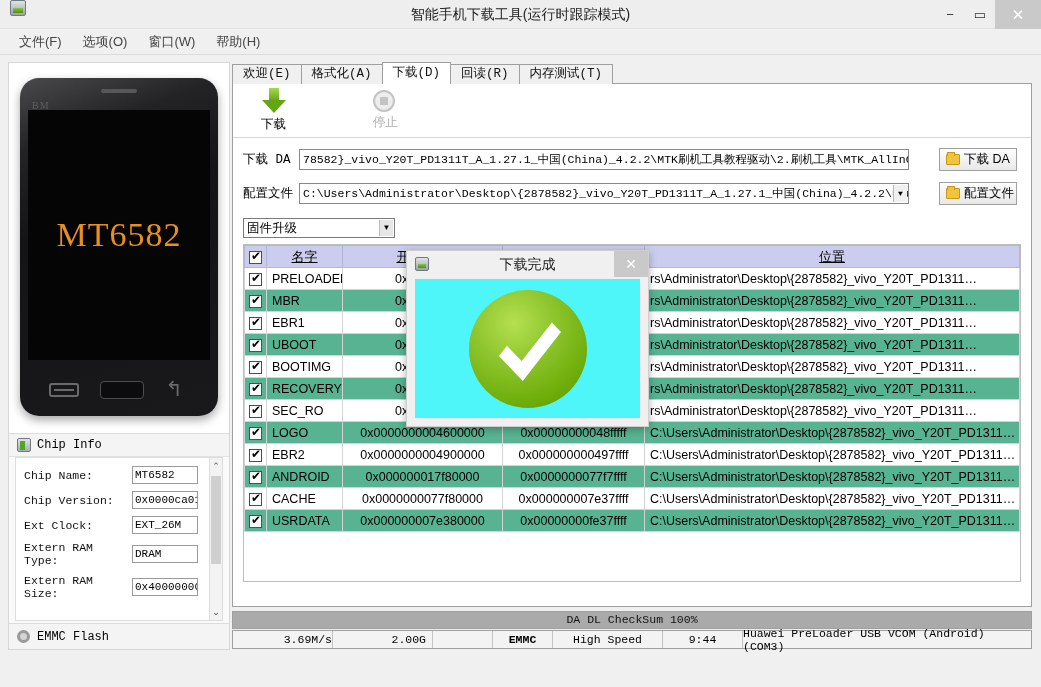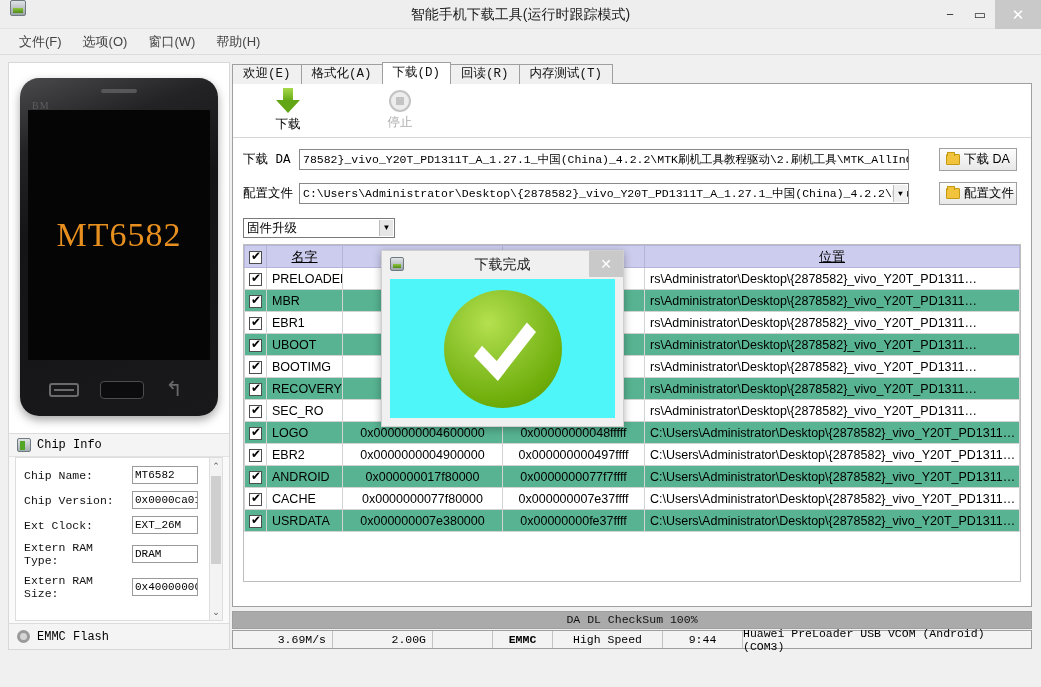--- a/index.html
+++ b/index.html
@@ -123,21 +123,21 @@
   }
   .tab.active{background:#fff;height:22px;line-height:21px;position:relative;z-index:4;}
   .tabpanel{
     position:absolute;left:0;top:21px;right:0;bottom:0;
     background:#fff;border:1px solid #9f9f9f;
   }
   .toolbar{
     height:54px;border-bottom:1px solid #d5d5d5;display:flex;align-items:center;
     padding-left:28px;gap:58px;
   }
-  .tb-btn{display:flex;flex-direction:column;align-items:center;width:54px;}
+  .tb-btn{display:flex;flex-direction:column;width:54px;}
   .tb-label{font-size:12.5px;margin-top:2px;}
   .tb-btn.disabled .tb-label{color:#adadad;}
   .arrow-dn{width:26px;height:26px;position:relative;}
   .arrow-dn:before{content:"";position:absolute;left:8px;top:0;width:10px;height:13px;
     background:linear-gradient(#a7d94a,#63a615);}
   .arrow-dn:after{content:"";position:absolute;left:1px;top:12px;
     border-left:12px solid transparent;border-right:12px solid transparent;
     border-top:13px solid #63a615;}
   .stop-ic{width:22px;height:22px;border-radius:50%;border:2px solid #c3c3c3;
     background:#ededed;display:flex;align-items:center;justify-content:center;}
@@ -209,21 +209,21 @@
   }
   .statusbar{
     position:absolute;left:232px;top:630px;width:800px;height:19px;
     border:1px solid #9f9f9f;background:#f3f3f3;display:flex;
     font-family:"Liberation Mono",monospace;font-size:11.5px;
   }
   .sb-cell{border-right:1px solid #c3c3c3;display:flex;align-items:center;justify-content:center;height:100%;}
 
   
   .dialog{
-    position:absolute;left:381px;top:250px;width:243px;height:177px;
+    position:absolute;left:406px;top:250px;width:243px;height:177px;
     background:#f0f0f0;border:1px solid #cfcfcf;box-shadow:0 2px 8px rgba(0,0,0,.3);z-index:50;
   }
   .dlg-title{height:26px;display:flex;align-items:center;position:relative;}
   .dlg-ic{width:14px;height:14px;margin-left:8px;border-radius:2px;
     background:linear-gradient(#dfe3e6,#9aa3a8);border:1px solid #6f7a80;position:relative;}
   .dlg-ic:after{content:"";position:absolute;left:2px;top:6px;right:2px;bottom:2px;background:linear-gradient(#8ec641,#4f8a18);}
   .dlg-text{position:absolute;left:0;right:0;text-align:center;font-size:14px;color:#222;line-height:26px;}
   .dlg-close{position:absolute;right:0;top:0;width:34px;height:26px;background:#c9c9c9;color:#fff;
     font-size:14px;display:flex;align-items:center;justify-content:center;}
   .dlg-body{position:absolute;left:8px;top:28px;right:8px;bottom:8px;background:#4ff6f9;
@@ -478,21 +478,21 @@
 
   </div>
 </div>
 
 <div class="progress">
   <div class="fill" id="pfill" style="width: 100%;"></div>
   <div class="txt">DA DL CheckSum 100%</div>
 </div>
 
 <div class="statusbar" id="statusbar">
-    <div class="sb-cell" style="width: 100px; justify-content: flex-end; padding-right: 6px;">3.69M/s</div>
+    <div class="sb-cell" style="width: 100px; justify-content: flex-end; padding-right: 0;">3.69M/s</div>
     <div class="sb-cell" style="width: 100px; justify-content: flex-end; padding-right: 6px;">2.00G</div>
     <div class="sb-cell" style="width: 60px;"></div>
     <div class="sb-cell" style="width: 60px; font-weight: bold;">EMMC</div>
     <div class="sb-cell" style="width: 110px;">High Speed</div>
     <div class="sb-cell" style="width: 80px;">9:44</div>
     <div class="sb-cell" style="width: 288px; border-right: none; flex: 1 1 0%;">Huawei PreLoader USB VCOM (Android) (COM3)</div>
   </div>
 
 <div class="dialog">
   <div class="dlg-title">

